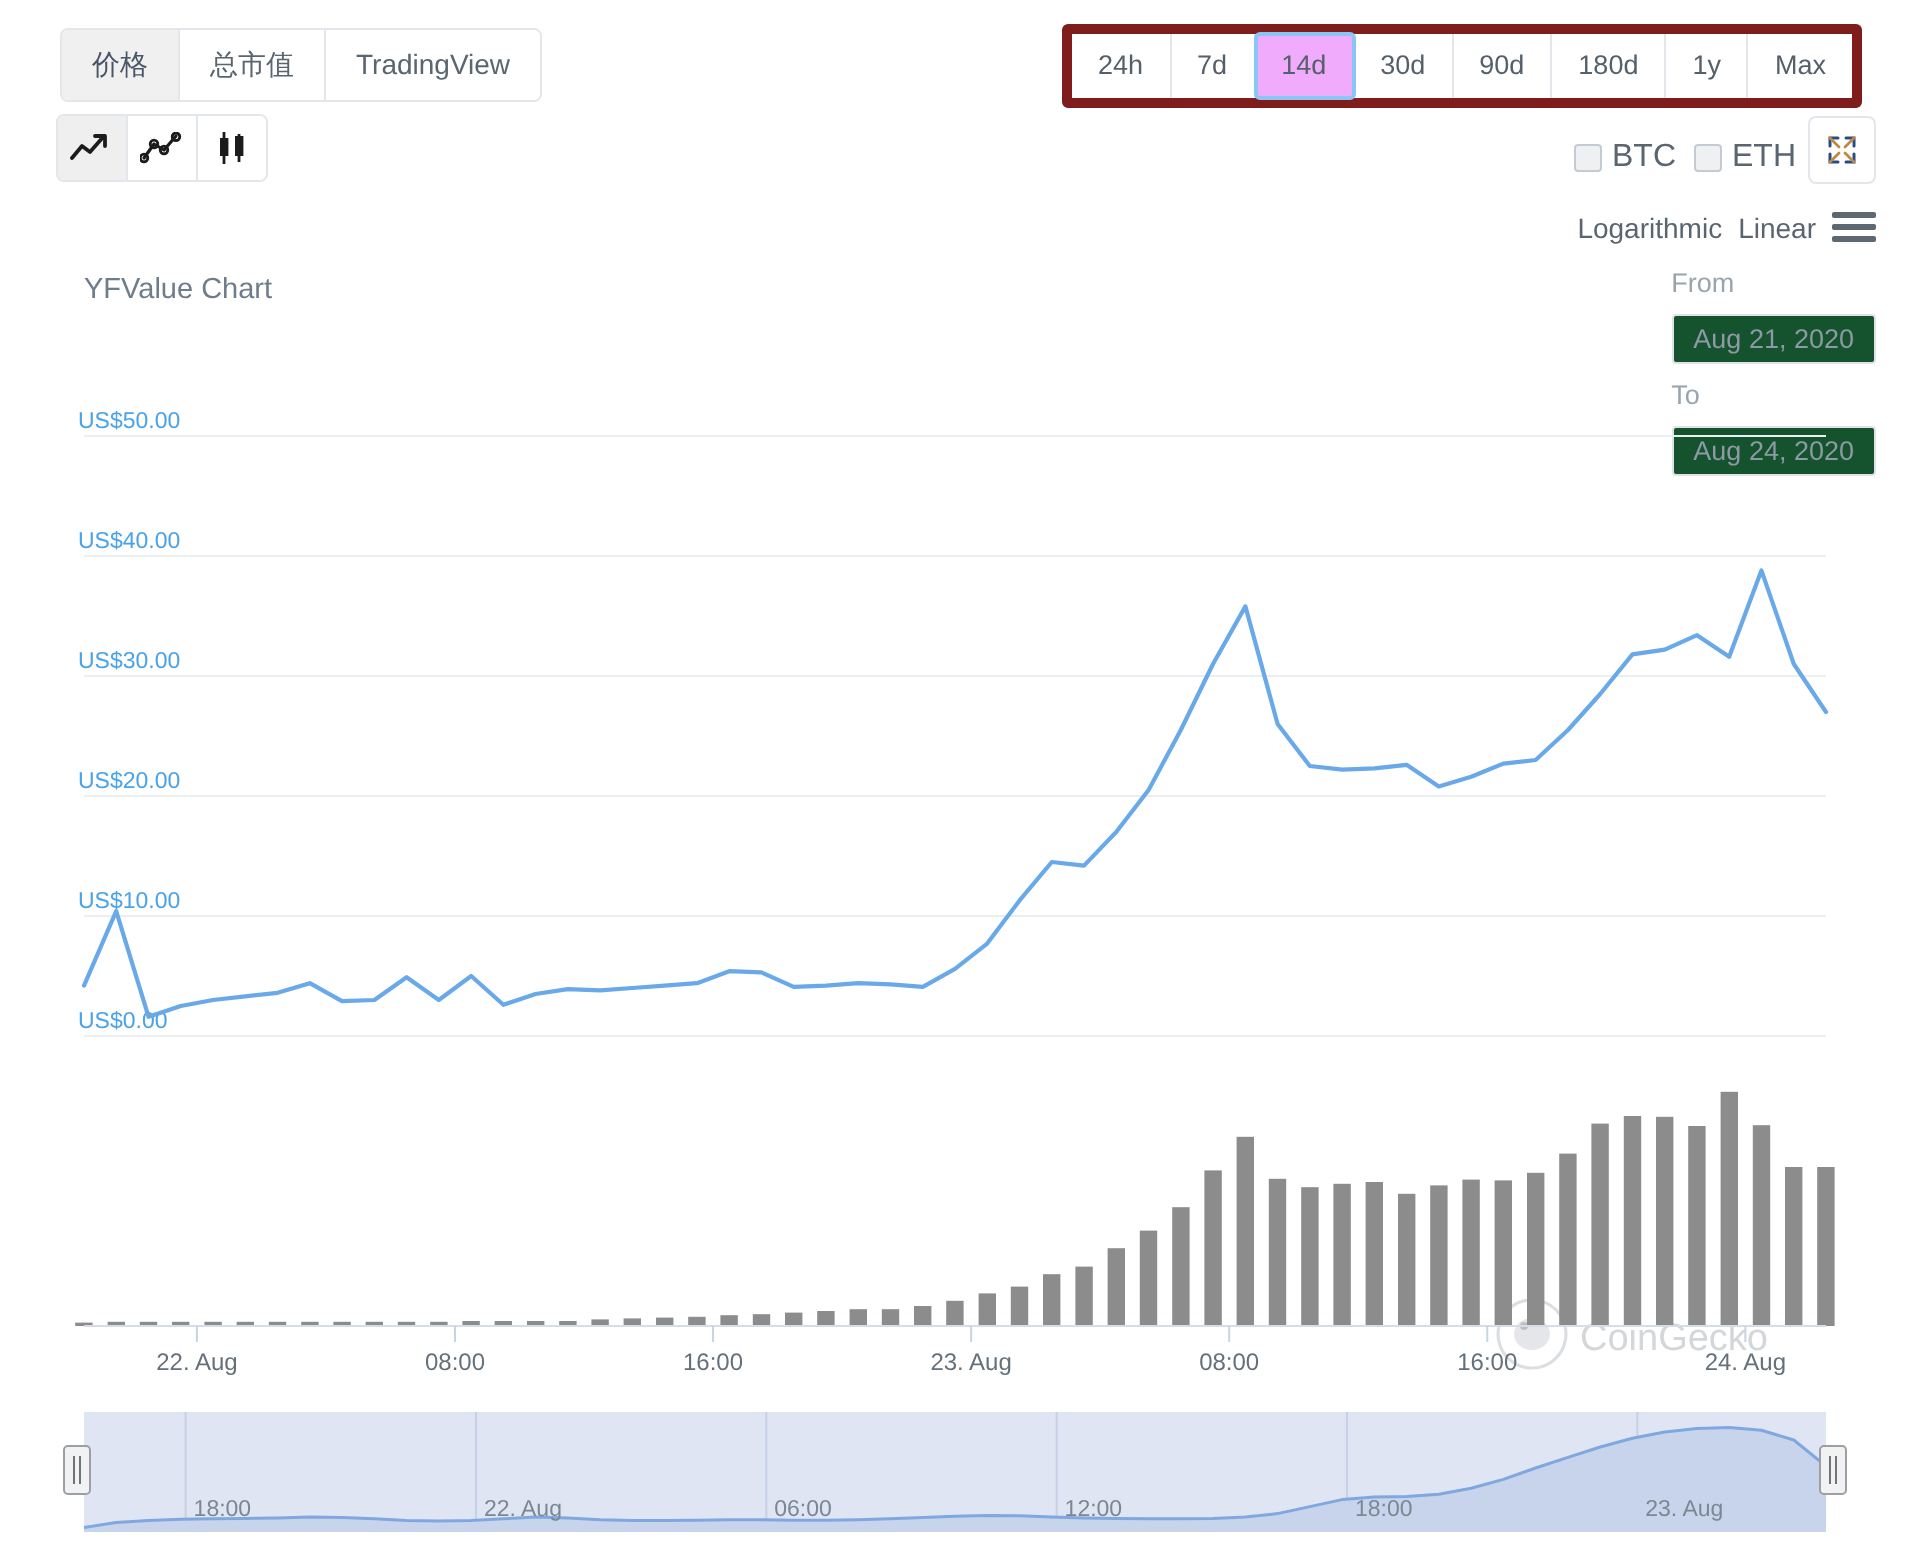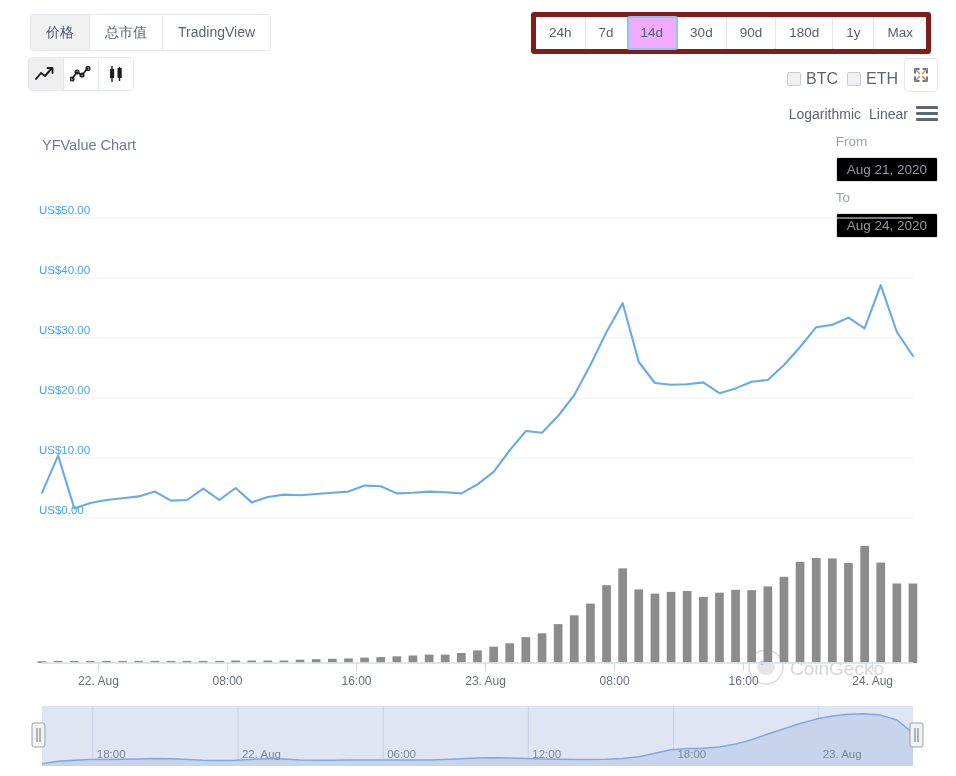--- a/index.html
+++ b/index.html
@@ -182,21 +182,21 @@
     font-size: 13.5px;
     color: #9aa4ad;
     flex-direction: column;
   }
   .date-range .dlabel { color: #9aa4ad; }
   .date-range .dfield {
     border: 1px solid #dfe3e8;
     border-radius: 2px;
     padding: 4px 10px;
     color: #8d99a4;
-    background: #000000;
+    background: #14532d;
     font-size: 13.5px;
     cursor: pointer;
   }
 
   
   .chart-wrap {
     position: absolute;
     left: 0;
     top: 170px;
     width: 836px;

